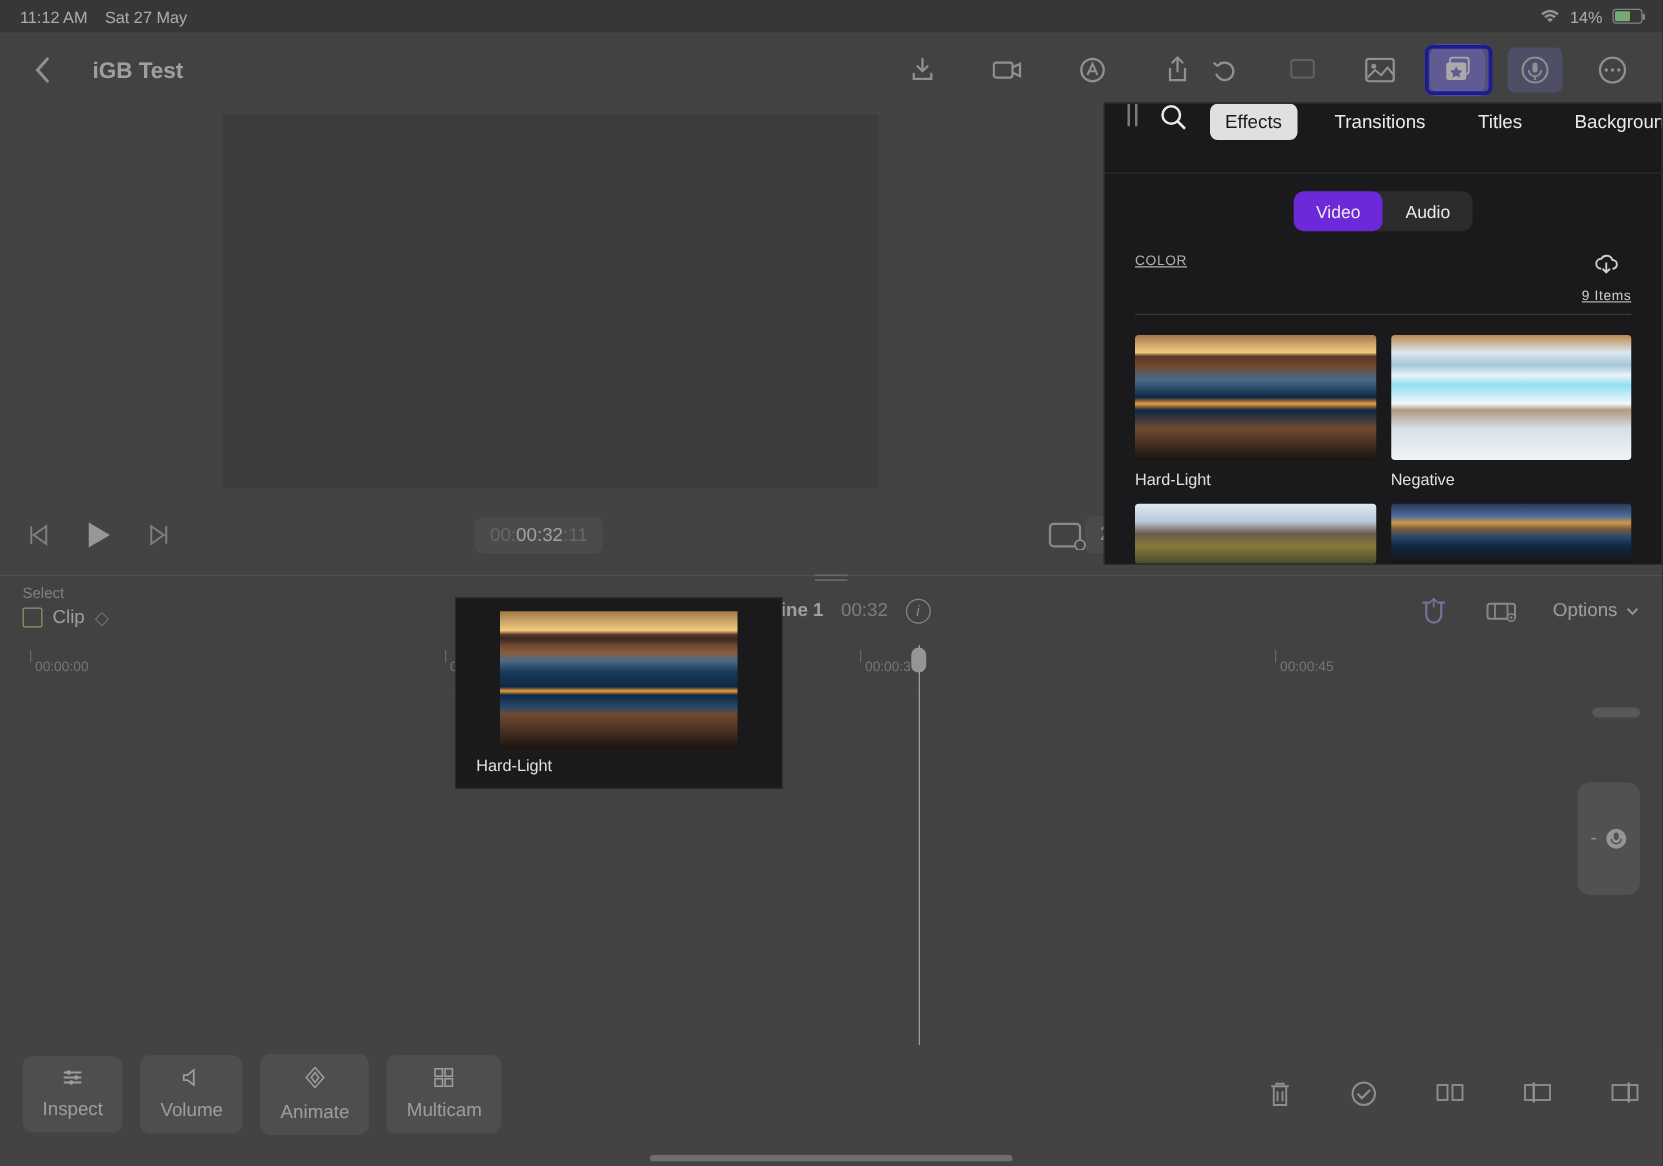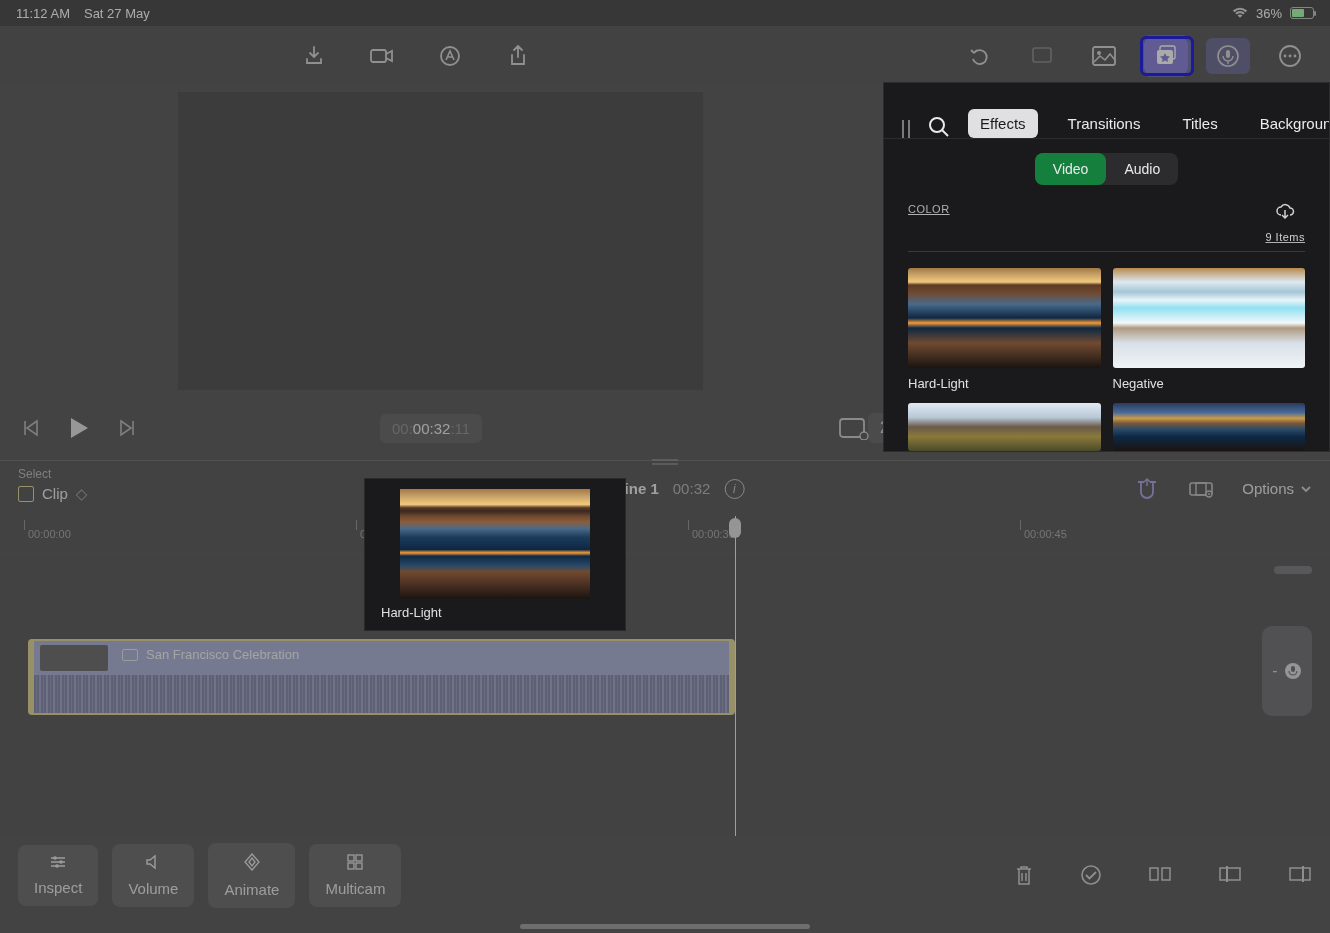--- a/index.html
+++ b/index.html
@@ -78,30 +78,30 @@
   .drag-label { color:#e0e0e2; font-size:13px; margin:6px 0 0 10px; }
 
   
   .bottom { position:absolute; bottom:28px; left:0; right:0; height:60px; display:flex; align-items:center; padding:0 18px; gap:14px; z-index:2; }
   .pill { background:#333336; color:#e0e0e2; padding:10px 16px; border-radius:8px; display:flex; gap:10px; align-items:center; font-size:15px;flex-direction:column; }
   .bottom-right { margin-left:auto; display:flex; gap:46px; color:#c0c0c2; }
   .home-ind { position:absolute; bottom:4px; left:50%; transform:translateX(-50%); width:290px; height:5px; background:#7a7a7c; border-radius:3px; z-index:3; }
 
   
   .effects-panel { position:absolute; top:82px; right:0; width:447px; height:370px; background:#1a1a1c; z-index:20; border:1px solid #2c2c2e; overflow:hidden; }
-  .ep-top { height:56px; display:flex; align-items:flex-end; gap:18px; padding:0 18px; border-bottom:1px solid #2c2c2e; }
+  .ep-top { height:56px; display:flex; align-items:flex-start; gap:18px; padding:0 18px; border-bottom:1px solid #2c2c2e; }
   .ep-grip { display:flex; gap:4px; color:#7a7a7c; }
   .ep-grip span { width:2px; height:18px; background:#7a7a7c; }
   .ep-search { color:#eaeaec; }
   .ep-tabs { display:flex; gap:18px; align-items:center; }
   .ep-tab { color:#eaeaec; font-size:15px; padding:6px 12px; border-radius:6px; }
   .ep-tab.active { background:#e0e0e2; color:#1a1a1c; font-weight:500; }
   .ep-seg { display:flex; background:#2c2c2e; border-radius:8px; margin:14px auto 0; width:fit-content; }
   .ep-seg div { padding:8px 18px; font-size:14px; color:#eaeaec; border-radius:8px; }
-  .ep-seg .sel { background:#15803d; }
+  .ep-seg .sel { background:#6d28d9; }
   .ep-section { display:flex; justify-content:space-between; padding:18px 24px 8px; font-size:11px; color:#b0b0b2; letter-spacing:.5px;text-decoration:underline; }
   .ep-count { display:flex; gap:12px; align-items:center; color:#d0d0d2;flex-direction:column; }
   .ep-divider { height:1px; background:#3a3a3c; margin:0 24px; }
   .ep-grid { display:grid; grid-template-columns:1fr 1fr; gap:12px; padding:16px 24px 0; }
   .ep-item { }
   .ep-thumb { width:100%; height:100px; border-radius:3px; }
   .thumb-hl { background:
     linear-gradient(to bottom, #a37845 0%, #c9a36a 7%, #f2c97b 14%, #5b3a28 17%, #704a30 25%, #4a6a8a 36%, #0d2844 50%, #f29a3a 55%, #0d2844 60%, #704a30 75%, #1a1410 100%); }
   .thumb-neg { background:
     linear-gradient(to bottom, #b88a50 0%, #dde8f0 14%, #a5c5d5 24%, #e8f4f8 32%, #92e0f2 40%, #f2f8fa 55%, #b09a80 60%, #d8e0e8 75%, #f0f4f6 100%); }
@@ -121,28 +121,36 @@
 
 <div class="status-bar">
   <div class="status-left">
     <span>11:12 AM</span>
     <span>Sat 27 May</span>
   </div>
   <div class="status-right">
     <svg class="wifi" viewBox="0 0 20 14">
         <path d="M10 13 L7 10 Q10 8 13 10 Z M4 7 Q10 2 16 7 L14 9 Q10 5 6 9 Z M1 4 Q10 -3 19 4 L17 6 Q10 0 3 6 Z" fill="#ccc"></path>
       </svg>
-    <span>36%</span>
+    <span>14%</span>
     <div class="battery">
         <div class="battery-fill"></div>
       </div>
   </div>
 </div>
 
 <div class="toolbar">
+  <div class="tb-left">
+    <div class="icon-btn">
+      <svg width="14" height="22" viewBox="0 0 14 22">
+          <path d="M11 2 L3 11 L11 20" stroke="#c5c5c7" stroke-width="2.4" fill="none" stroke-linecap="round"></path>
+        </svg>
+    </div>
+    <span class="project-title">iGB Test</span>
+  </div>
   <div class="tb-center" style="margin-left:280px">
     <div class="icon-btn">
         <svg width="22" height="22" viewBox="0 0 22 22">
           <path d="M11 2 V12 M7 8 L11 12 L15 8 M4 14 V18 H18 V14" stroke="#c5c5c7" stroke-width="1.8" fill="none" stroke-linecap="round"></path>
         </svg>
       </div>
     <div class="icon-btn">
         <svg width="24" height="18" viewBox="0 0 24 18">
           <rect x="1" y="3" width="15" height="12" rx="2" stroke="#c5c5c7" stroke-width="1.8" fill="none"></rect>
           <path d="M16 7 L22 4 V14 L16 11" stroke="#c5c5c7" stroke-width="1.8" fill="none"></path>
@@ -285,26 +293,20 @@
   <span style="left:692px">00:00:30</span>
   <span style="left:1024px">00:00:45</span>
   <div class="tick" style="left:24px"></div>
     <div class="tick" style="left:356px"></div>
     <div class="tick" style="left:688px"></div>
     <div class="tick" style="left:1020px"></div>
 </div>
 <div class="playhead"></div>
 
 <div class="tracks">
-  <div class="clip-strip">
-    <div class="clip-thumb"></div>
-    <div class="clip-vid-ico"></div>
-    <span class="clip-name">San Francisco Celebration</span>
-    <div class="waveform"></div>
-  </div>
   <div class="side-scroll"></div>
   <div class="side-pill">
     <span style="color:#c0c0c2">-</span>
     <svg width="18" height="18" viewBox="0 0 18 18">
         <circle cx="9" cy="9" r="8" fill="#d0d0d2"></circle>
         <rect x="7" y="4" width="4" height="6" rx="2" fill="#3a3a3e"></rect>
         <path d="M5 9 A4 4 0 0 0 13 9" stroke="#3a3a3e" stroke-width="1.2" fill="none"></path>
       </svg>
   </div>
 </div>

